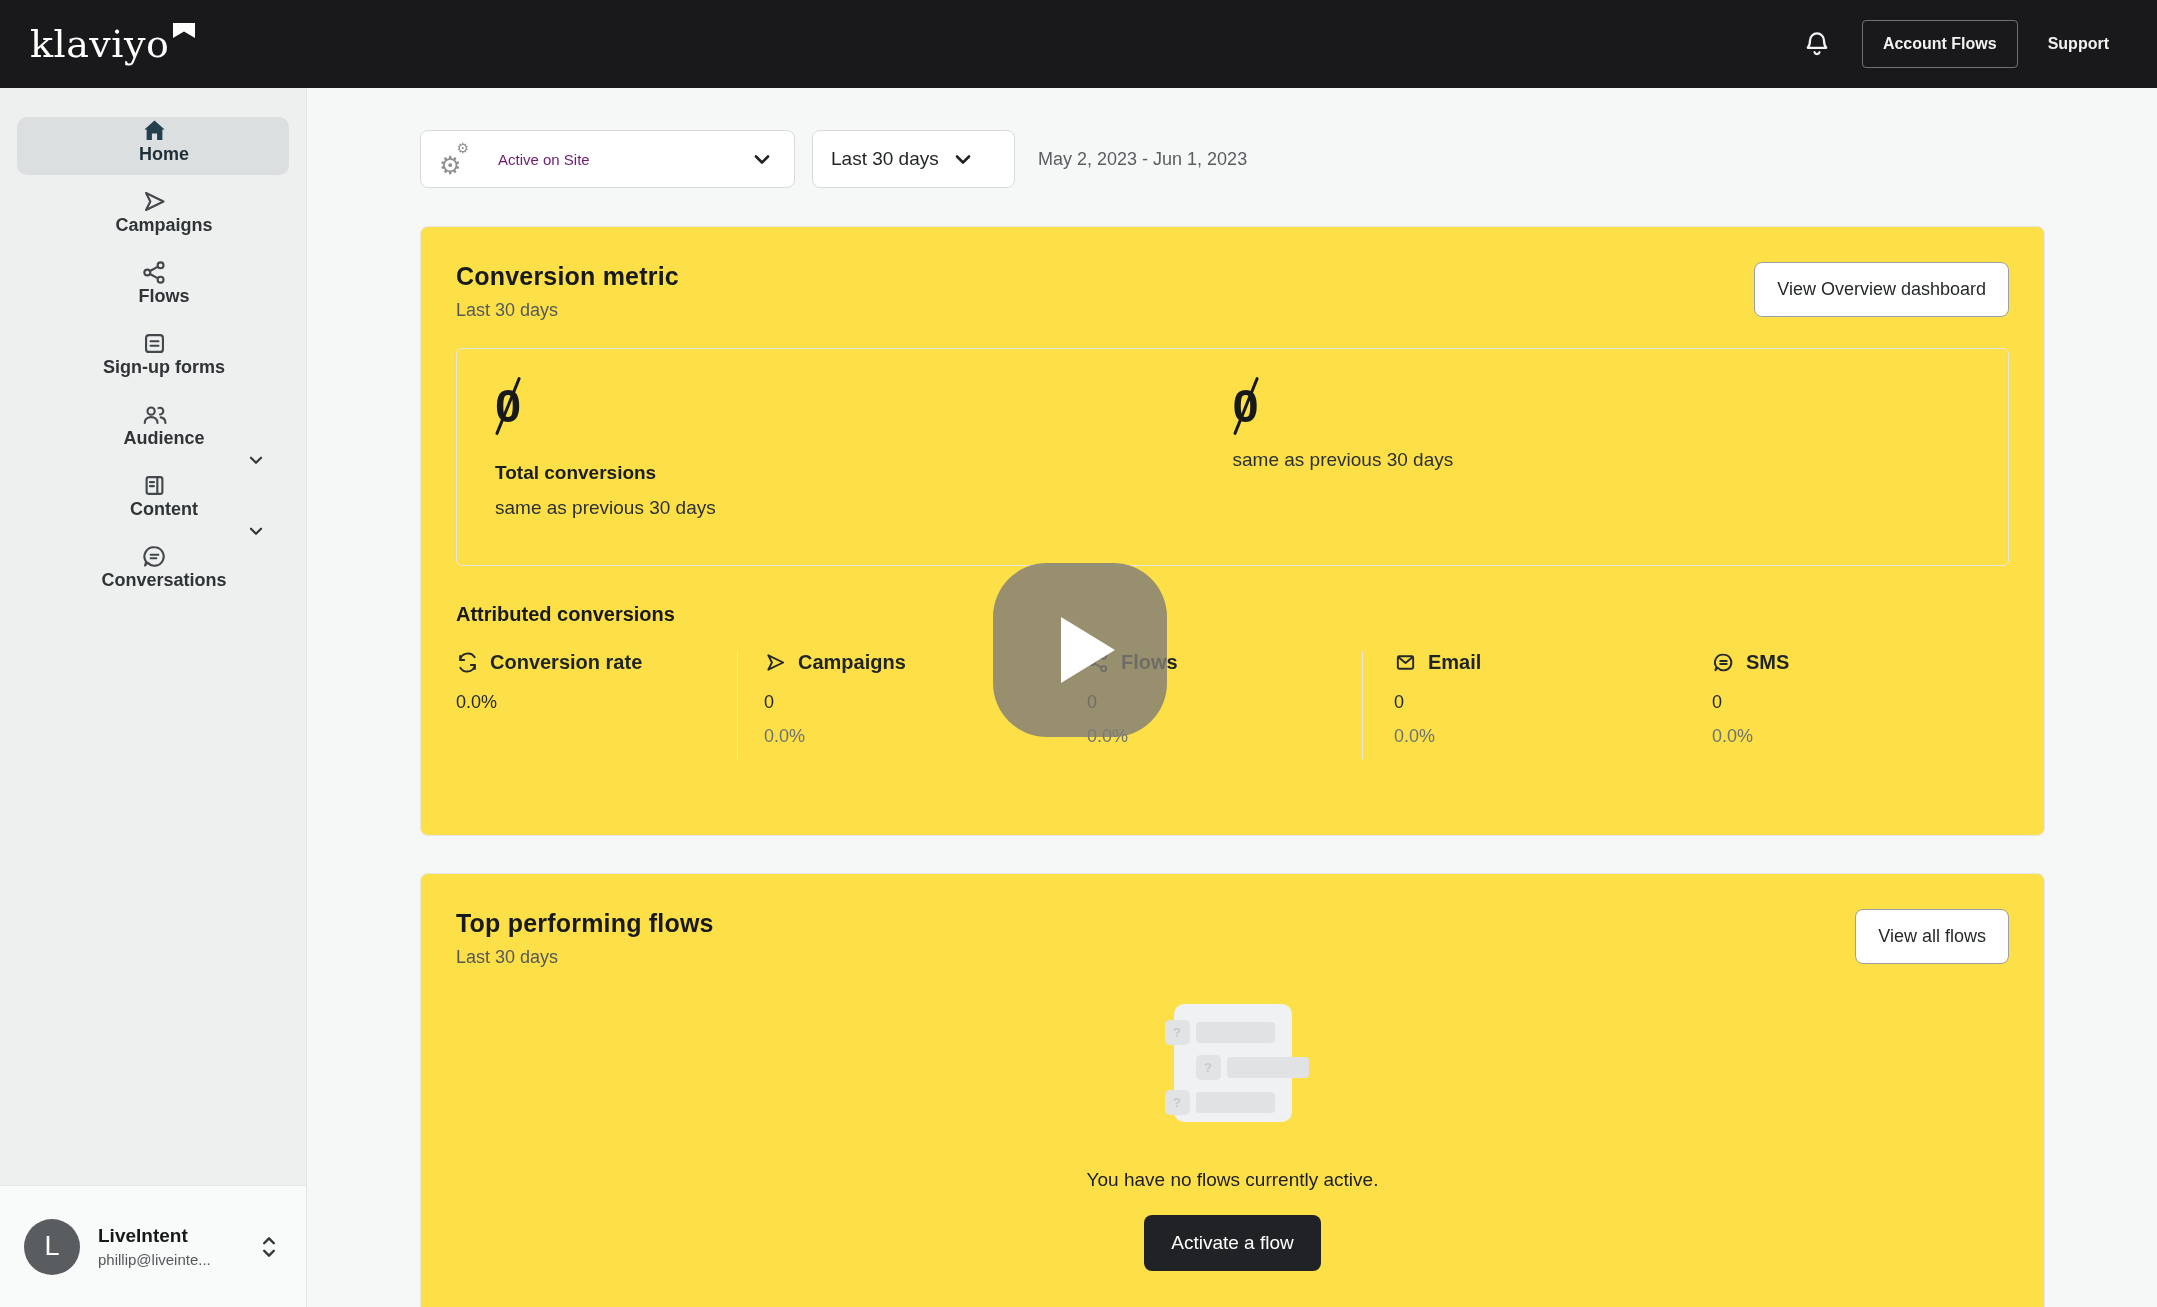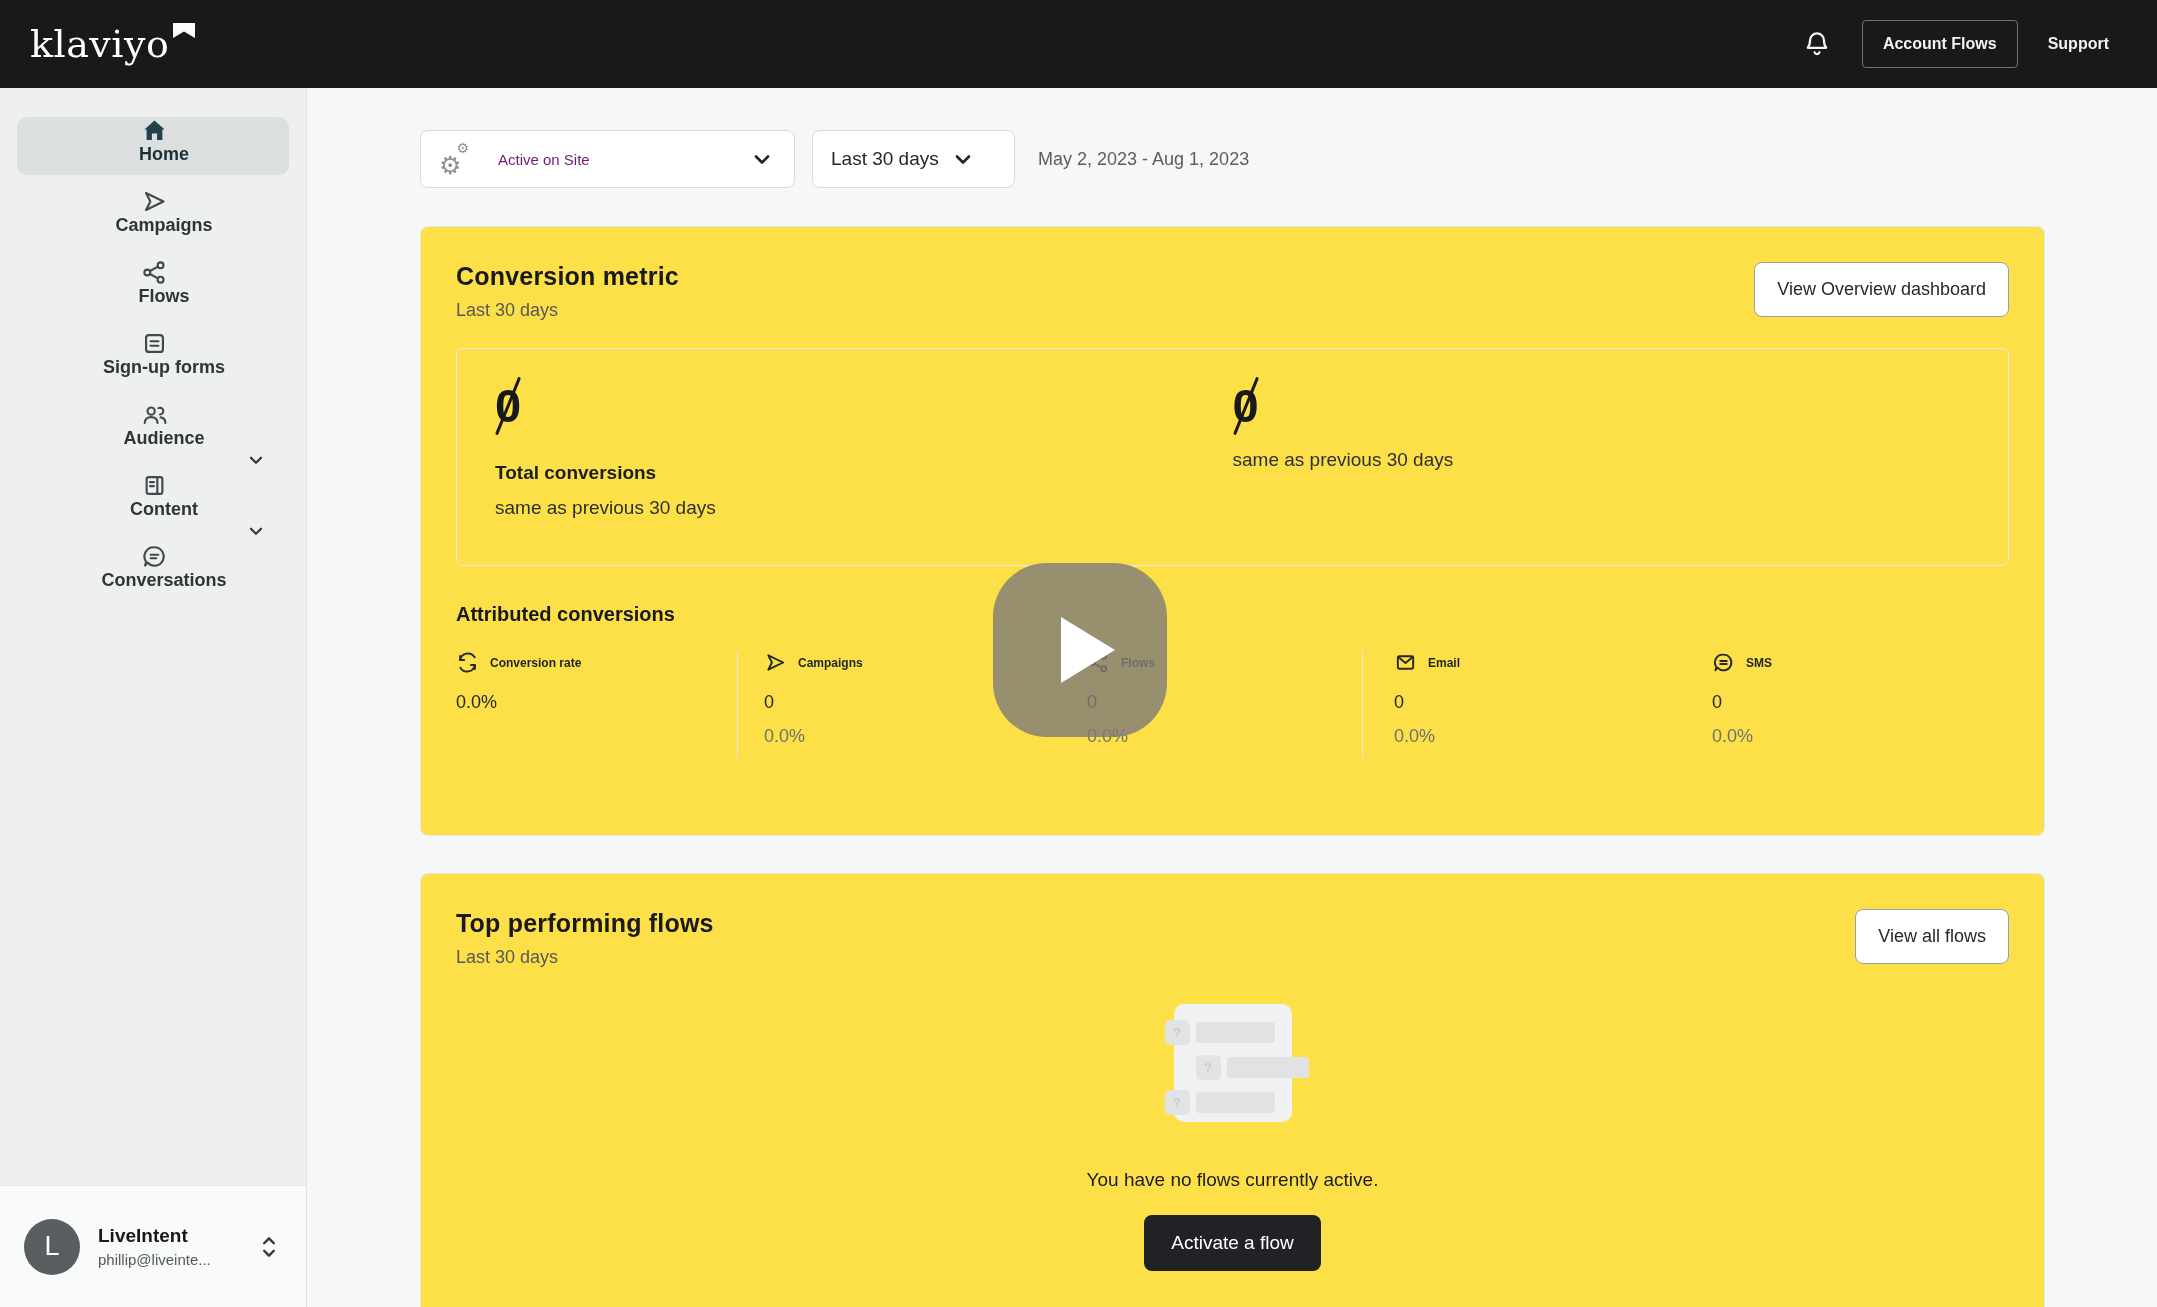--- a/index.html
+++ b/index.html
@@ -71,21 +71,21 @@
   .stat-note { margin-top:13px; font-size:19px; color:#2c3032; }
 
   .attr-heading { margin-top:37px; font-size:20px; font-weight:700; color:#17191a; }
   .metrics-row { margin-top:25px; display:flex; min-height:108px; }
   .m-col { display:flex; flex-direction:column; }
   .m-col-1 { width:282px; border-right:1px solid #e3e5e6; }
   .m-col-2 { width:323px; padding-left:26px; }
   .m-col-3 { width:302px; border-right:1px solid #e3e5e6; padding-left:26px; }
   .m-col-4 { width:318px; padding-left:31px; }
   .m-col-5 { flex:1; padding-left:31px; }
-  .m-label { display:flex; align-items:center; gap:11px; font-size:12px; font-weight:700; color:#1f2426; }
+  .m-label { display:flex; align-items:center; gap:11px; font-size:20px; font-weight:700; color:#1f2426; }
   .m-value { margin-top:18px; font-size:18px; color:#26292b; }
   .m-pct { margin-top:13px; font-size:18px; color:#6d7274; }
 
   
   .empty-state { display:flex; flex-direction:column; align-items:center; }
   .illus { position:relative; width:118px; height:118px; background:#f0f1f2; border-radius:10px; margin-top:36px; }
   .illus-row { position:absolute; display:flex; align-items:center; gap:6px; }
   .illus-row.r1 { top:16px; left:-9px; }
   .illus-row.r2 { top:51px; left:22px; }
   .illus-row.r3 { top:86px; left:-9px; }
@@ -240,21 +240,21 @@
         </span>
       </div>
       <div class="select date-select">
         <span class="select-label">Last 30 days</span>
         <span class="chev">
           <svg width="24" height="24" viewBox="0 0 24 24" fill="none" stroke="#202326" stroke-width="2.6" stroke-linecap="round" stroke-linejoin="round">
               <path d="M6 9.5 12 15.5 18 9.5"></path>
             </svg>
         </span>
       </div>
-      <span class="date-range-text">May 2, 2023 - Aug 1, 2023</span>
+      <span class="date-range-text">May 2, 2023 - Jun 1, 2023</span>
     </div>
 
     <section class="card card-1">
       <div class="card-head">
         <div>
           <div class="card-title">Conversion metric</div>
           <div class="card-subtitle">Last 30 days</div>
         </div>
         <button class="outline-btn">View Overview dashboard</button>
       </div>

